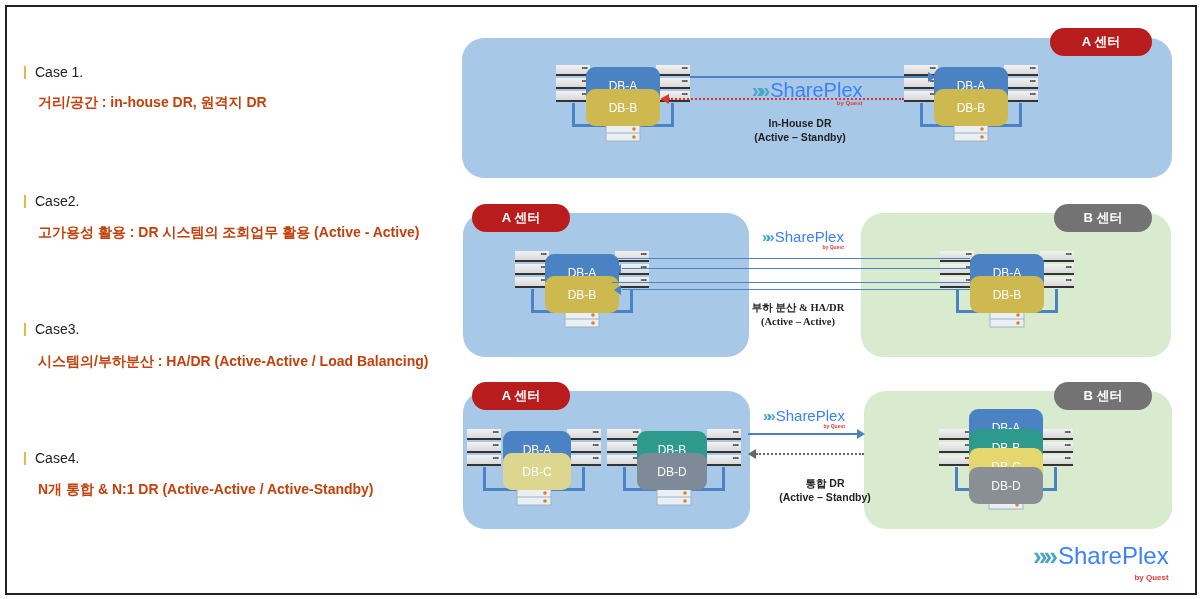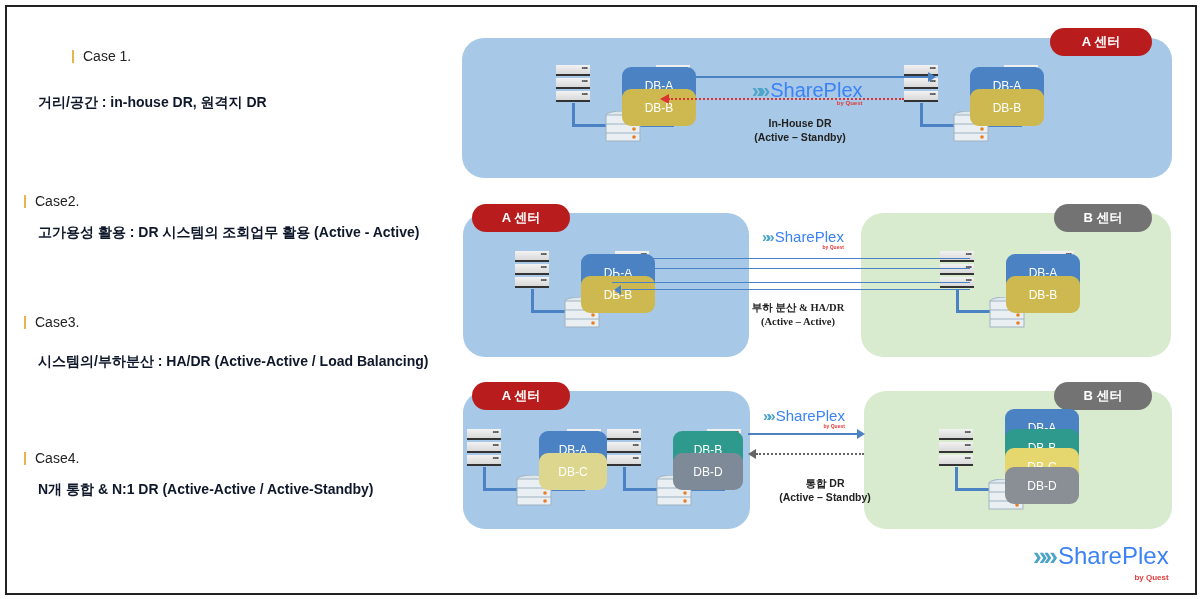--- a/index.html
+++ b/index.html
@@ -3,71 +3,71 @@
 <meta charset="utf-8">
 <style>
   * { box-sizing: border-box; margin: 0; padding: 0; }
   html, body { width: 1203px; height: 599px; background: #ffffff; overflow: hidden; }
   body { font-family: "Liberation Sans", "DejaVu Sans", sans-serif; position: relative; }
   .frame { position: absolute; left: 5px; top: 5px; width: 1192px; height: 590px; border: 2px solid #222; border-right-width: 2px; background: #fff; }
 
   
   .case-title { position: absolute; left: 24px; font-size: 14px; color: #222; display: flex; align-items: center; }
   .case-title .bar { width: 2px; height: 13px; background: #e9b44c; margin-right: 9px; display: inline-block; }
-  .case-desc { position: absolute; left: 38px; font-size: 14px; color: #0f172a; font-weight: bold; }
+  .case-desc { position: absolute; left: 38px; font-size: 14px; color: #c2410c; font-weight: bold; }
 
   
   .center { position: absolute; border-radius: 22px; }
   .center.blue { background: #a7c8e6; }
   .center.green { background: #d8ebcf; }
   .pill { position: absolute; height: 28px; border-radius: 14px; color: #fff; font-weight: bold; font-size: 13px; display: flex; align-items: center; justify-content: center; }
   .pill.blue { background: #b91c1c; }
   .pill.green { background: #737373; }
 
   
   .server { position: absolute; width: 134px; height: 80px; }
   .rack { position: absolute; width: 34px; height: 38px; }
   .rack .u { height: 11px; margin-bottom: 2px; background: linear-gradient(#f2f2f2, #d9d9d9); border-bottom: 2px solid #333; position: relative; }
   .rack .u::after { content: "•••"; position: absolute; right: 3px; top: -2px; font-size: 8px; color: #555; letter-spacing: -1px; }
   .rack.left { left: 0; top: 0; }
   .rack.right { right: 0; top: 0; }
-  .db { position: absolute; left: 30px; width: 74px; height: 37px; border-radius: 9px; color: #fff; font-size: 12px; display: flex; align-items: center; justify-content: center; margin-left: 36px; }
+  .db { position: absolute; left: 30px; width: 74px; height: 37px; border-radius: 9px; color: #fff; font-size: 12px; display: flex; align-items: center; justify-content: center; }
   .bracket { position: absolute; left: 16px; top: 38px; width: 102px; height: 24px; border: 3px solid #4a82c3; border-top: none; }
   .disk { position: absolute; left: 49px; top: 46px; width: 36px; height: 32px; }
 
   .case-label { position: absolute; font-size: 10.5px; font-weight: bold; color: #222; text-align: center; line-height: 14px; }
 
   .sp-logo { position: absolute; display: flex; align-items: center; }
   .sp-logo .chev { color: #4aa3c8; font-weight: bold; letter-spacing: -4px; margin-right: 4px; }
   .sp-logo .name { color: #3b82f6; }
   .sp-logo .by { position: absolute; right: 0; color: #e03a3a; font-weight: bold; }
 
   .line { position: absolute; height: 2px; background: #4a82c3; }
   .dotted { position: absolute; height: 0; border-top: 2px dotted #d33; }
   .dotted.grey { border-top-color: #666; }
   .arrowhead { position: absolute; width: 0; height: 0; border-top: 5px solid transparent; border-bottom: 5px solid transparent; }
 </style>
 </head>
 <body>
 
 <div class="frame"></div>
 
-<div class="case-title" style="top:48px;margin-left:48px;">
+<div class="case-title" style="top:64px;">
     <span class="bar"></span>
     <span>Case 1.</span>
   </div>
 <div class="case-desc" style="top:94px;">거리/공간 : in-house DR, 원격지 DR</div>
 
 <div class="case-title" style="top:193px;">
     <span class="bar"></span>
     <span>Case2.</span>
   </div>
 <div class="case-desc" style="top:224px;">고가용성 활용 : DR 시스템의 조회업무 활용 (Active - Active)</div>
 
-<div class="case-title" style="top:314px;">
+<div class="case-title" style="top:321px;">
     <span class="bar"></span>
     <span>Case3.</span>
   </div>
 <div class="case-desc" style="top:353px;">시스템의/부하분산 : HA/DR (Active-Active / Load Balancing)</div>
 
 <div class="case-title" style="top:450px;">
     <span class="bar"></span>
     <span>Case4.</span>
   </div>
 <div class="case-desc" style="top:481px;">N개 통합 &amp; N:1 DR (Active-Active / Active-Standby)</div>

